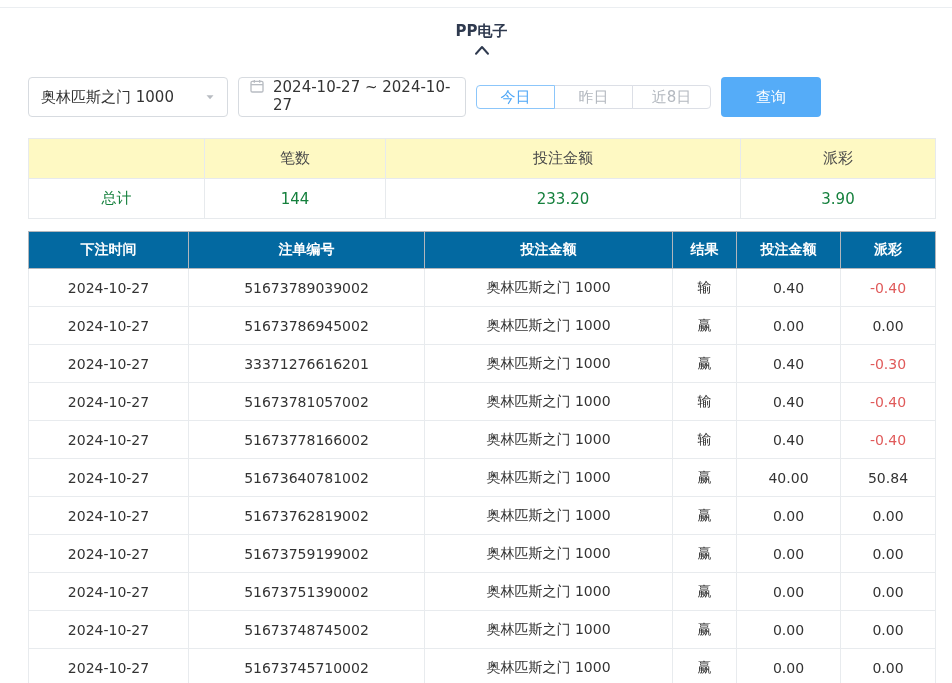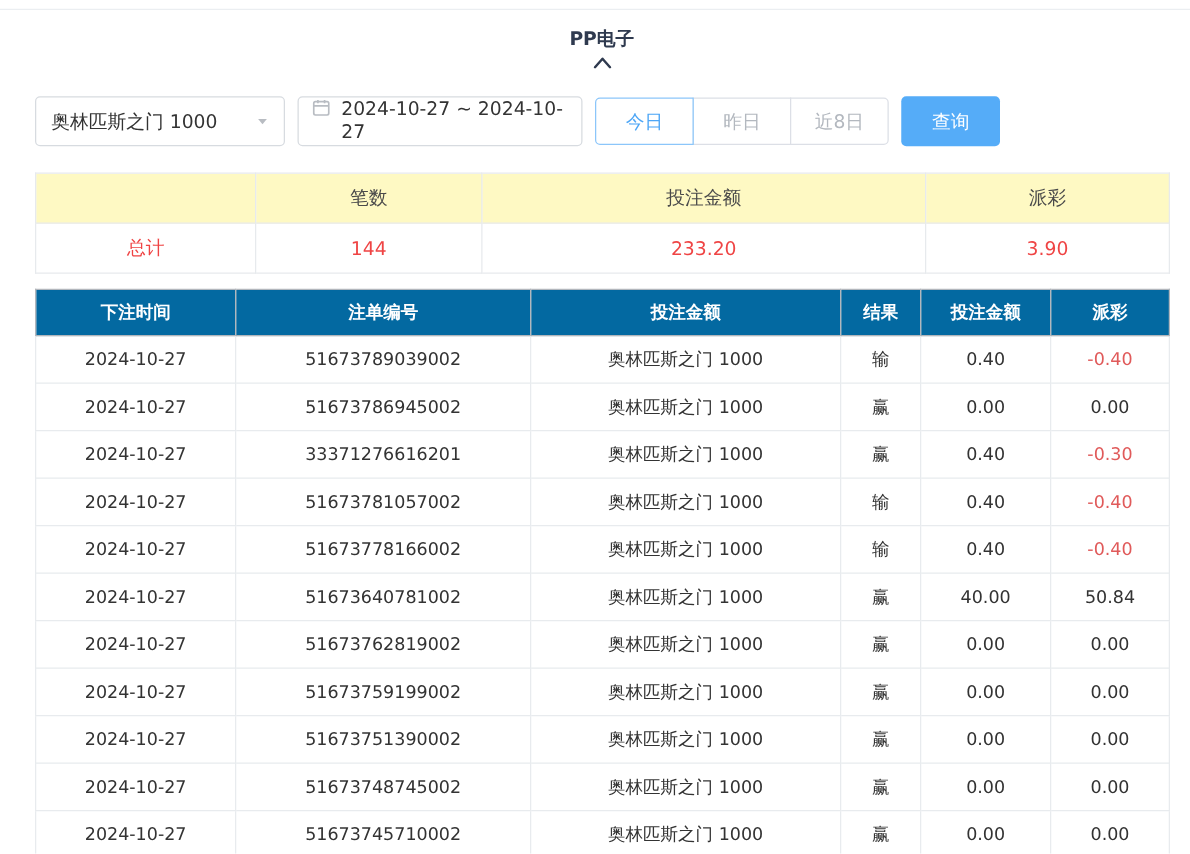--- a/index.html
+++ b/index.html
@@ -29,41 +29,41 @@
     padding: 0 10px 0 12px; font-size: 15px; color: #333; cursor: pointer; background: #fff;
   }
   .date-box {
     width: 228px; height: 40px; border: 1px solid #d7dbe0; border-radius: 4px;
     display: flex; align-items: flex-start; margin-left: 10px;
     padding: 0 10px; font-size: 15px; color: #333; cursor: pointer; background: #fff;
   }
   .date-box .cal { margin-right: 8px; line-height: 0; }
   .btn-group { display: flex; margin-left: 10px; }
   .quick-btn {
-    width: 79px; height: 38px; background: #fff; border: 1px solid #dcdfe6;
+    width: 79px; height: 24px; background: #fff; border: 1px solid #dcdfe6;
     color: #b3b8bf; font-size: 15px; cursor: pointer; margin-left: -1px;
     font-family: inherit; position: relative;
   }
   .quick-btn:first-child { margin-left: 0; border-radius: 4px 0 0 4px; }
   .quick-btn:last-child { border-radius: 0 4px 4px 0; }
   .quick-btn.active { color: #4da6f6; border-color: #8cc6fa; z-index: 1; }
   .search-btn {
-    width: 79px; height: 40px; margin-left: 10px; background: #55acf8; color: #fff;
+    width: 100px; height: 40px; margin-left: 10px; background: #55acf8; color: #fff;
     border: none; border-radius: 4px; font-size: 15px; cursor: pointer; font-family: inherit;
   }
 
   
   table { border-collapse: collapse; table-layout: fixed; width: 907px; }
   .summary-table { margin-bottom: 12px; font-size: 15px; }
   .summary-table th {
     background: #fef9c3; font-weight: normal; color: #4a4a4a;
     height: 40px; text-align: center; border: 1px solid #e7eaed;
   }
   .summary-table td {
-    height: 40px; text-align: center; color: #ef4444; border: 1px solid #e7eaed; background: #fff;
+    height: 40px; text-align: center; color: #15803d; border: 1px solid #e7eaed; background: #fff;
   }
 
   
   .records-table { font-size: 14px; }
   .records-table th {
     background: #0369a1; color: #fff; font-weight: bold; height: 37px;
     text-align: center; border: 1px solid #b2b6bc; font-size: 14px;
   }
   .records-table td {
     height: 38px; text-align: center; color: #333;

